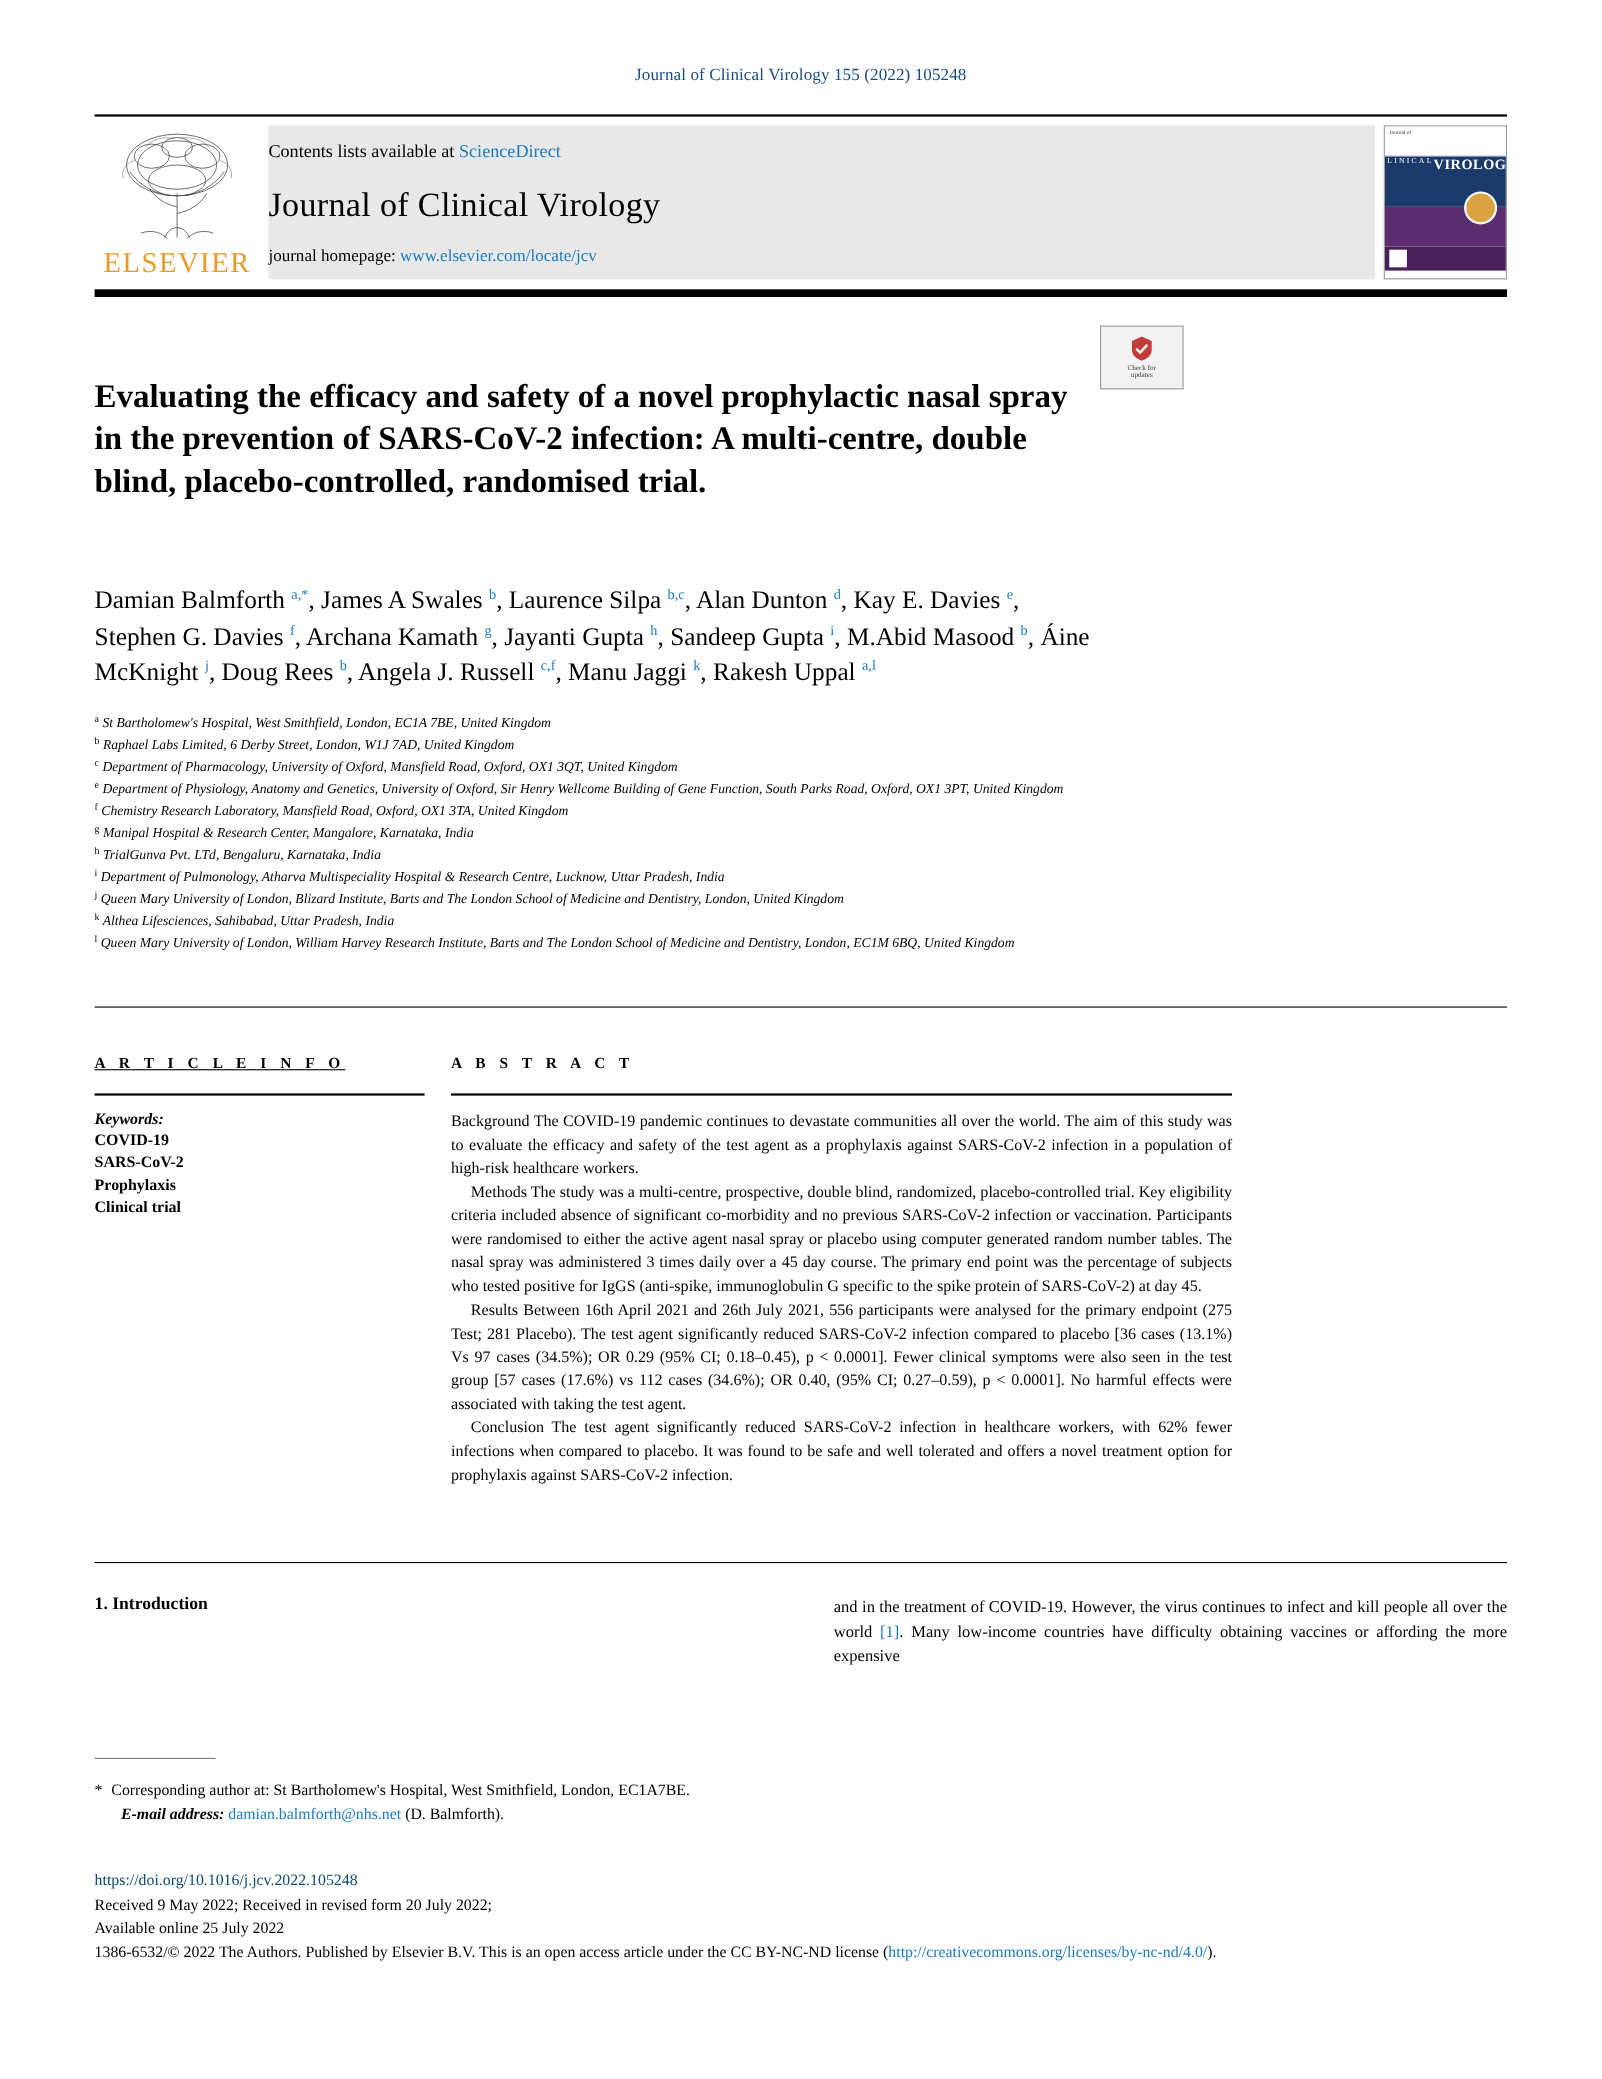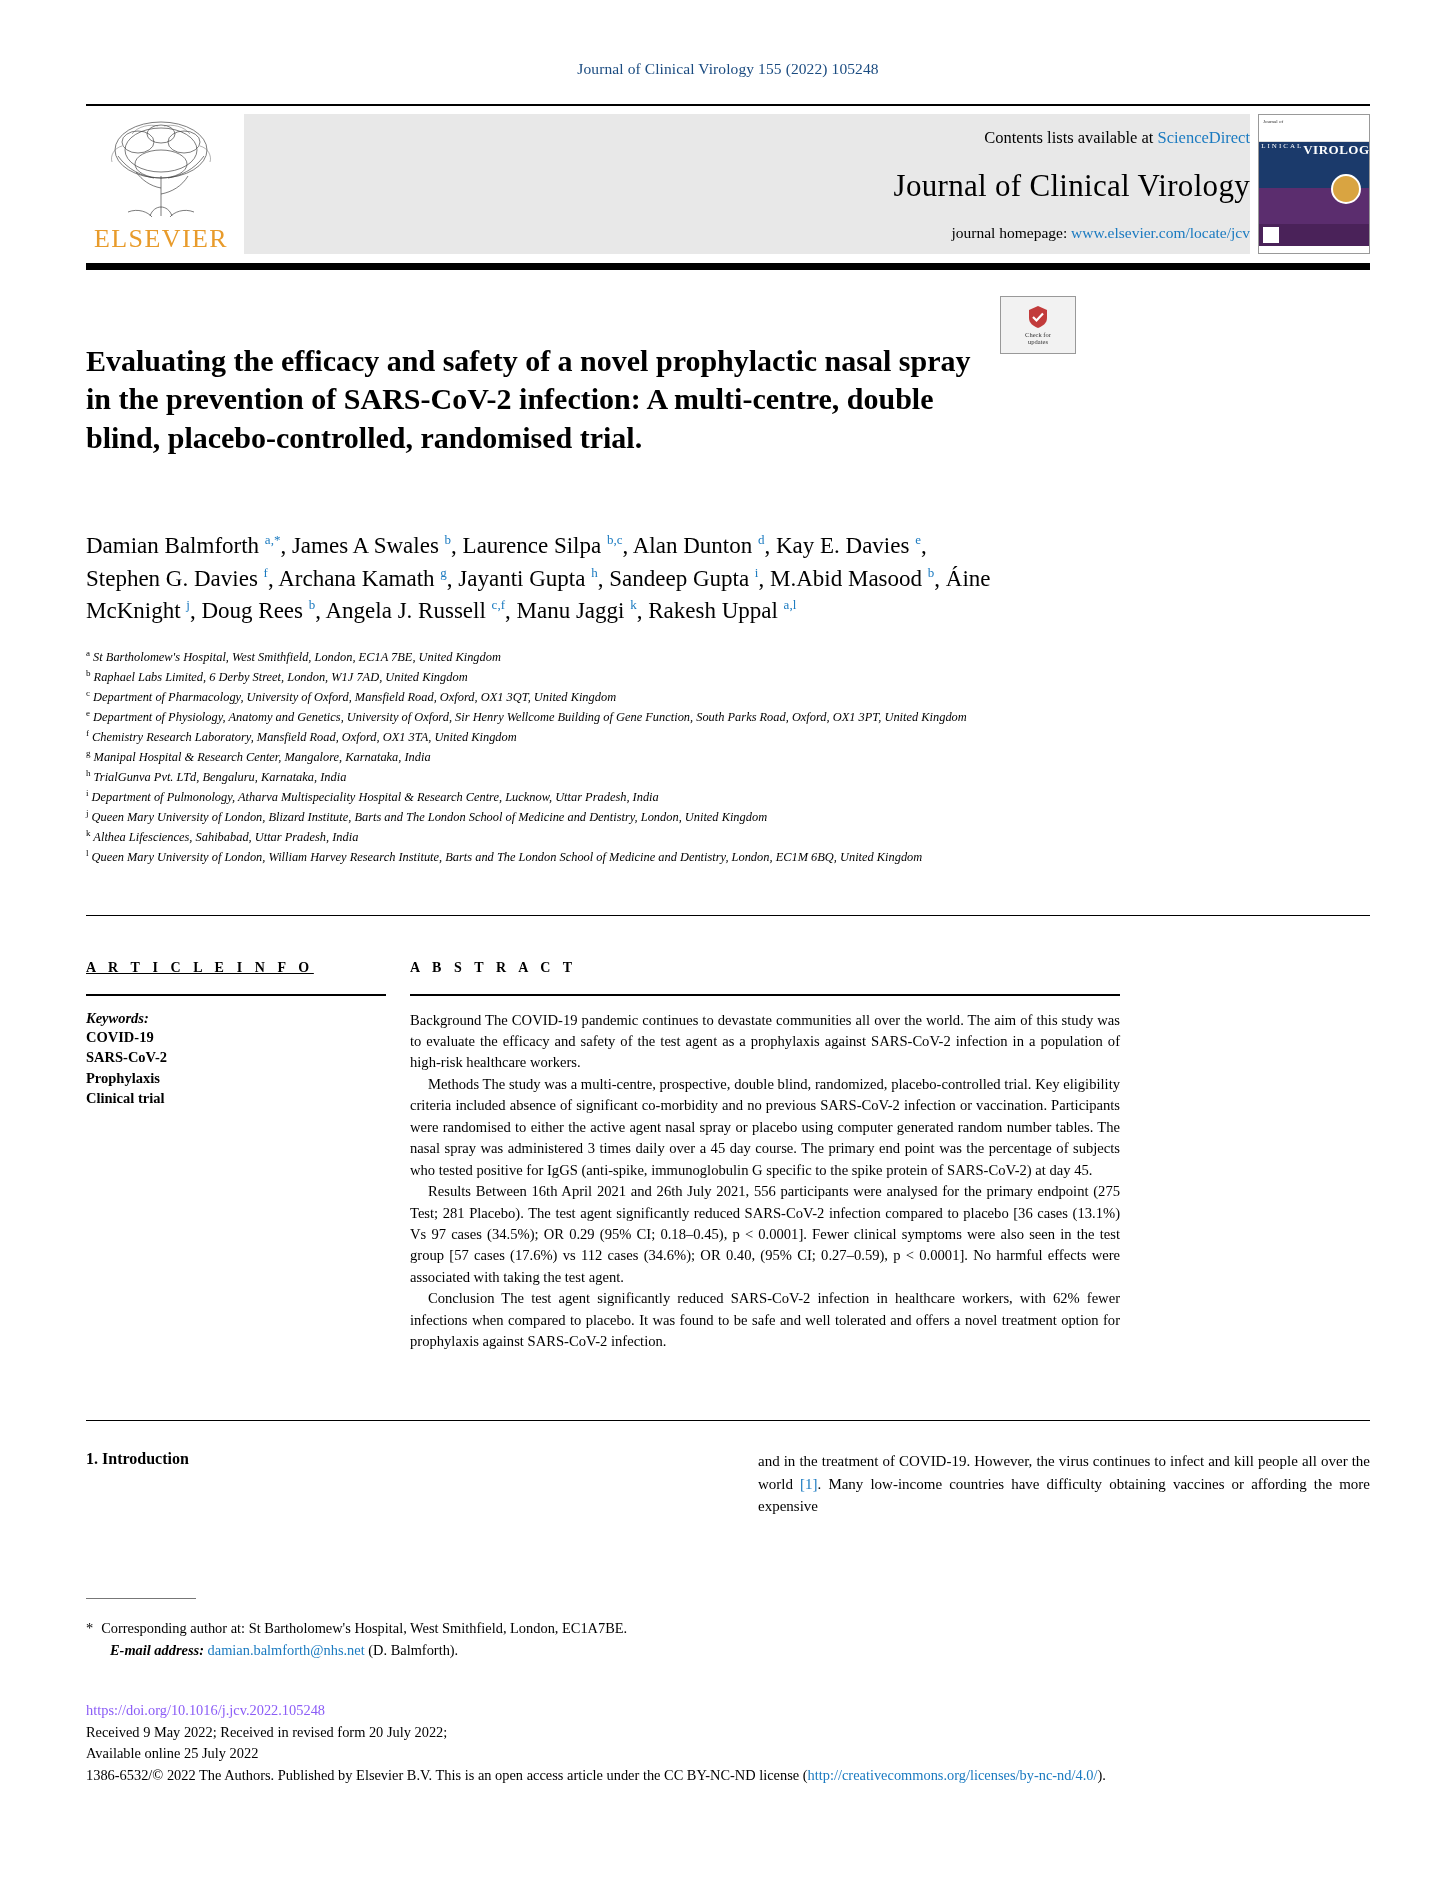--- a/index.html
+++ b/index.html
@@ -32,21 +32,21 @@
   .tree-wrap { width:126px; height:106px; margin-top:2px; }
   .elsevier-word {
     font-family:"Liberation Serif", serif;
     font-size:26px; letter-spacing:1.4px; color:#E89B2B;
     font-weight:400; margin-top:2px;
   }
 
   .mast-center {
     flex:1 1 auto; background:#e8e8e8; margin-left:8px; margin-right:8px;
     display:flex; flex-direction:column; justify-content:space-between;
-    padding:14px 0 12px 0; text-align:right;
+    padding:14px 0 12px 0; text-align:left;
   }
   .contents-line { font-size:16.5px; }
   .contents-line .sd { color:#1a7ac0; }
   .journal-name {
     font-size:31px; font-family:"Liberation Serif", serif; letter-spacing:.3px;
   }
   .homepage-line { font-size:15.5px; }
   .homepage-line .url { color:#1a7ac0; }
 
   .cover-thumb {
@@ -136,21 +136,21 @@
   .body-p a, .link { color:#1a7ac0; text-decoration:none; }
 
   
   .fn-rule { position:absolute; top:1598px; left:86px; width:110px; height:1.4px; background:#777; }
   .footnote { position:absolute; top:1618px; left:86px; width:700px; font-size:14.4px; line-height:1.5; }
   .footnote .star { margin-right:8px; }
   .footnote .em { font-style:italic; font-weight:bold; }
 
   
   .bottom { position:absolute; top:1700px; left:86px; width:1090px; font-size:14.4px; line-height:1.5; }
-  .bottom .doi { color:#8b5cf6; }
+  .bottom .doi { color:#0c4a6e; }
   .bottom .lic { color:#1a7ac0; }
 </style>
 </head>
 <body>
 
 <div class="page">
 
   <div class="runhead">Journal of Clinical Virology 155 (2022) 105248</div>
 
   <div class="masthead">

